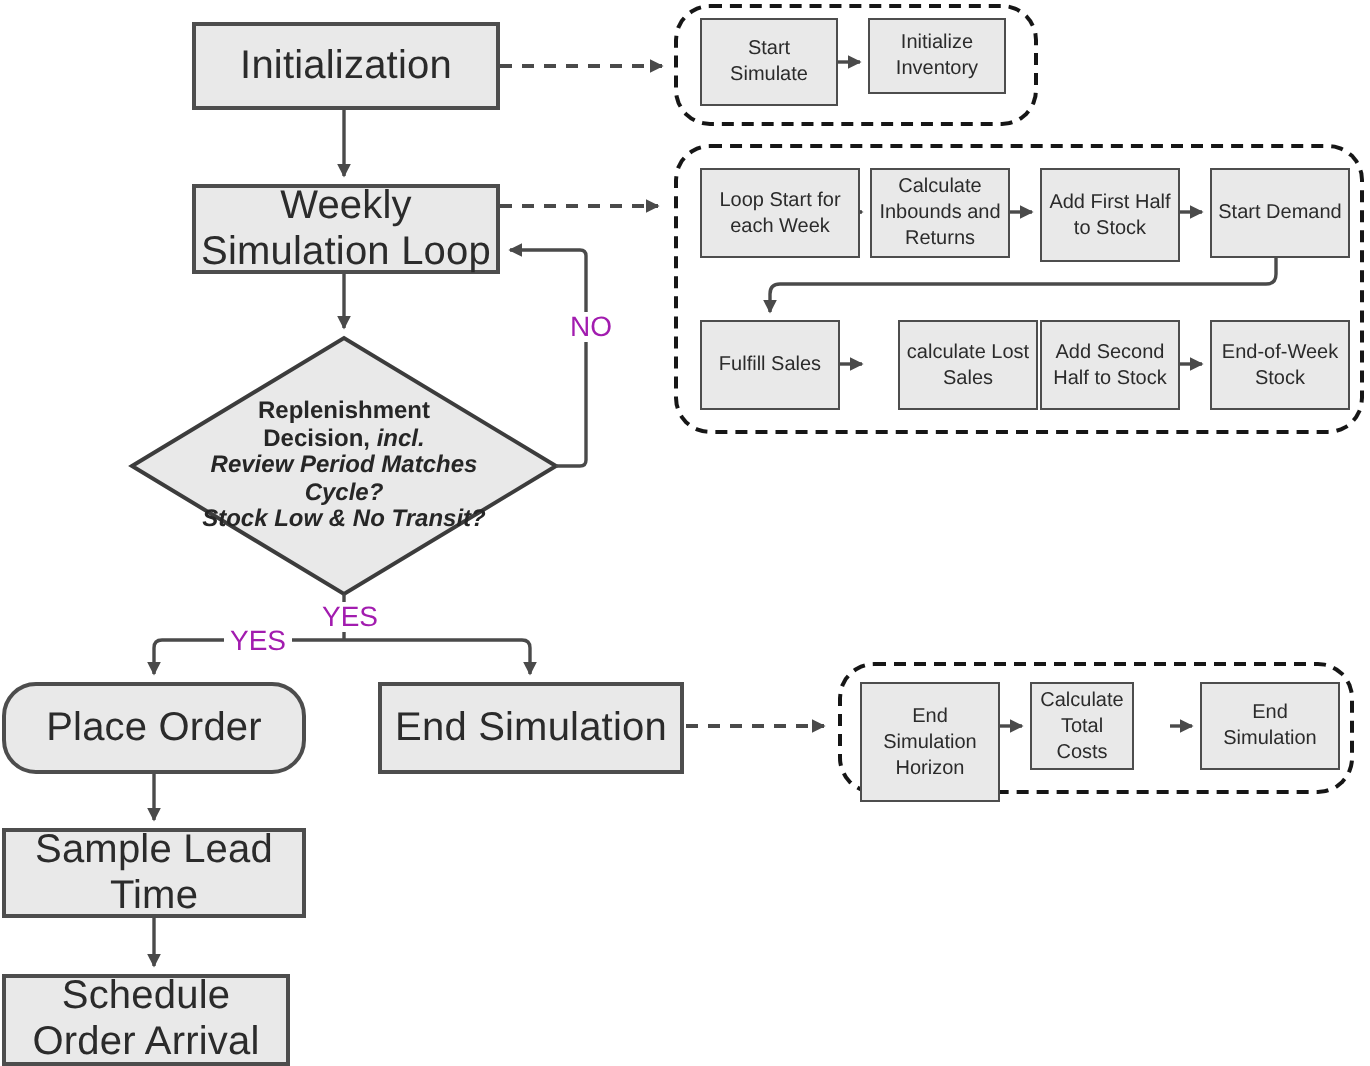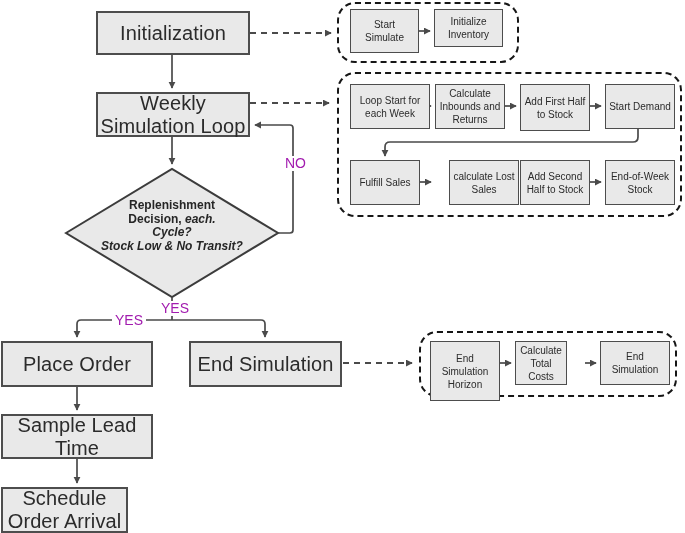--- a/index.html
+++ b/index.html
@@ -118,28 +118,29 @@
     <path class="edge dashed" marker-end="url(#ah)" d="M250,103 L329,103"></path>
     <path class="edge dashed" marker-end="url(#ah)" d="M343,363 L412,363"></path>
   </svg>
 
   <div class="container-dashed" style="left:337px; top:2px; width:182px; height:61px;"></div>
   <div class="container-dashed" style="left:337px; top:72px; width:345px; height:145px;"></div>
   <div class="container-dashed" style="left:419px; top:331px; width:258px; height:66px;"></div>
 
   <div class="node node-lg" style="left:96px; top:11px; width:154px; height:44px;">Initialization</div>
   <div class="node node-lg" style="left:96px; top:92px; width:154px; height:45px;">Weekly Simulation Loop</div>
-  <div class="node node-lg" style="left:1px; top:341px; width:152px; height:46px;">Place Order</div>
+  <div class="node node-lg" style="left:1px; top:341px; width:152px; height:46px;border-radius:17px;">Place Order</div>
   <div class="node node-lg" style="left:1px; top:414px; width:152px; height:45px;">Sample Lead Time</div>
-  <div class="node node-lg" style="left:1px; top:487px; width:127px; height:46px;">Schedule Order Arrival</div>
+  <div class="node node-lg" style="left:1px; top:487px; width:144px; height:46px;">Schedule Order Arrival</div>
   <div class="node node-lg" style="left:189px; top:341px; width:153px; height:46px;">End Simulation</div>
 
   <div class="decision-text">
     <div>Replenishment</div>
-    <div><span>Decision, </span><span class="it">each.</span></div>
+    <div><span>Decision, </span><span class="it">incl.</span></div>
+    <div class="it">Review Period Matches</div>
     <div class="it">Cycle?</div>
     <div class="it">Stock Low &amp; No Transit?</div>
   </div>
 
   <div class="edge-label" style="left:158px; top:301px;">YES</div>
   <div class="edge-label" style="left:112px; top:313px;">YES</div>
   <div class="edge-label" style="left:282px; top:156px;">NO</div>
 
   <div class="node node-sm" style="left:350px; top:9px; width:69px; height:44px;">Start Simulate</div>
   <div class="node node-sm" style="left:434px; top:9px; width:69px; height:31px;">Initialize Inventory</div>

